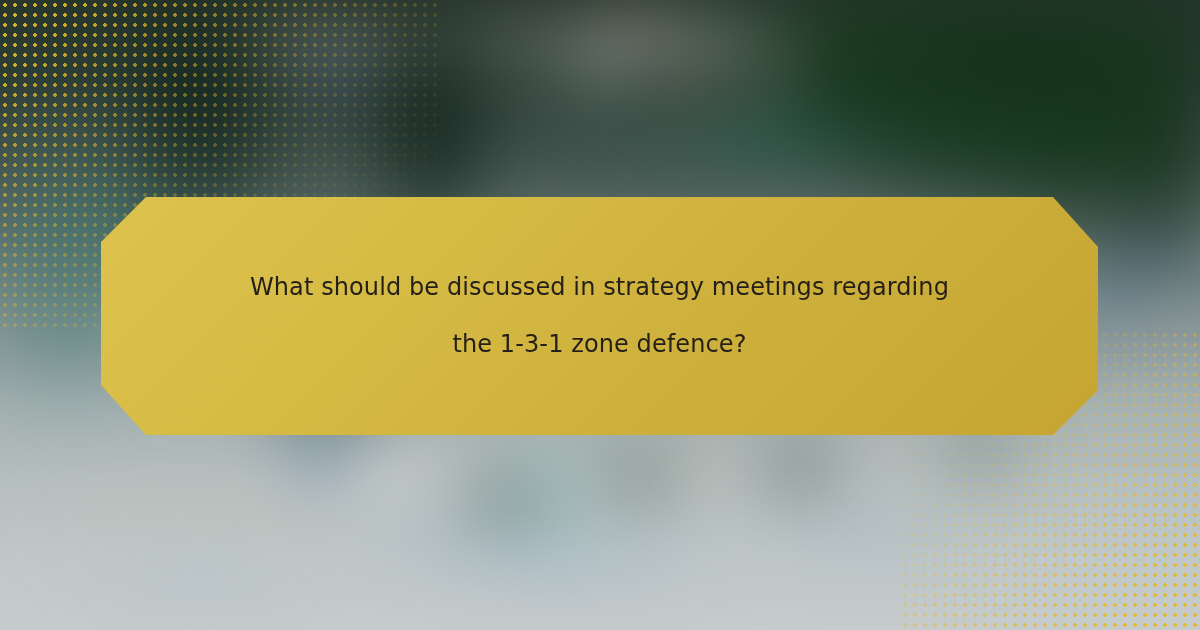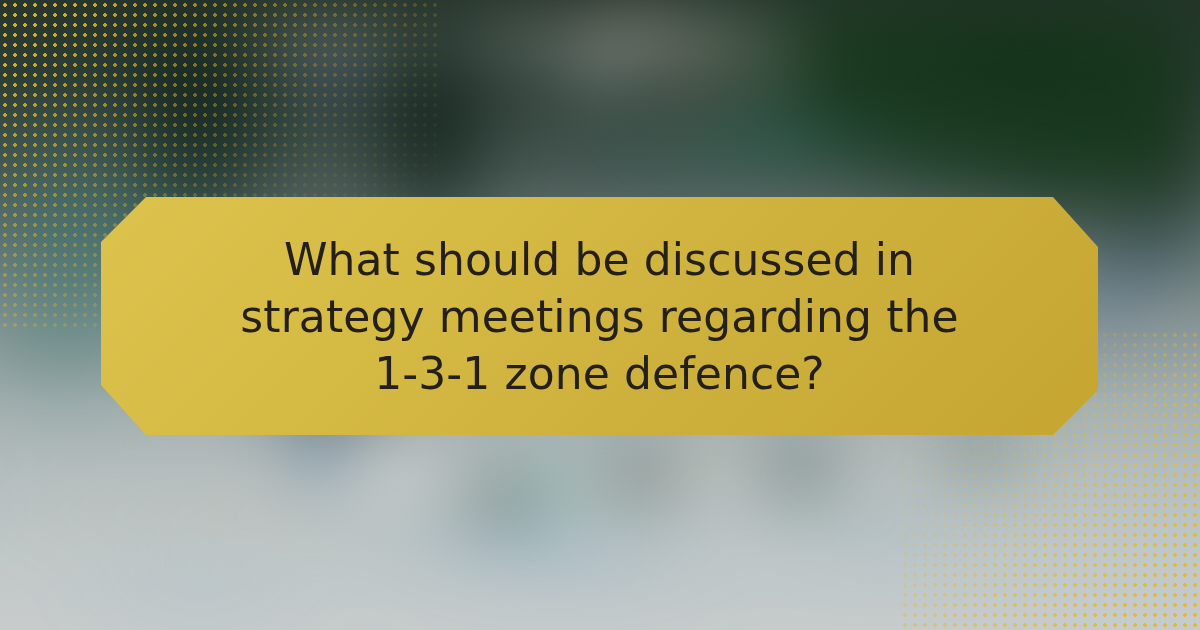--- a/index.html
+++ b/index.html
@@ -130,21 +130,21 @@
     display: flex;
     align-items: center;
     justify-content: center;
     box-sizing: border-box;
     padding: 0 62px;
   }
   #question-text {
     margin: 14px;
     text-align: center;
     color: #241f18;
-    font-size: 44px;
+    font-size: 24px;
     line-height: 57px;
     font-weight: 400;
     letter-spacing: 0.1px;
     font-family: "DejaVu Sans", sans-serif;
     max-width: 740px;
   }
 </style>
 </head>
 <body>
 

